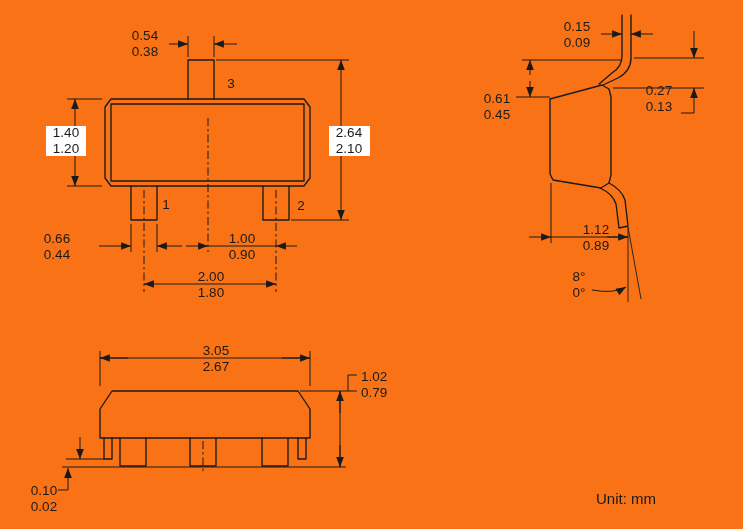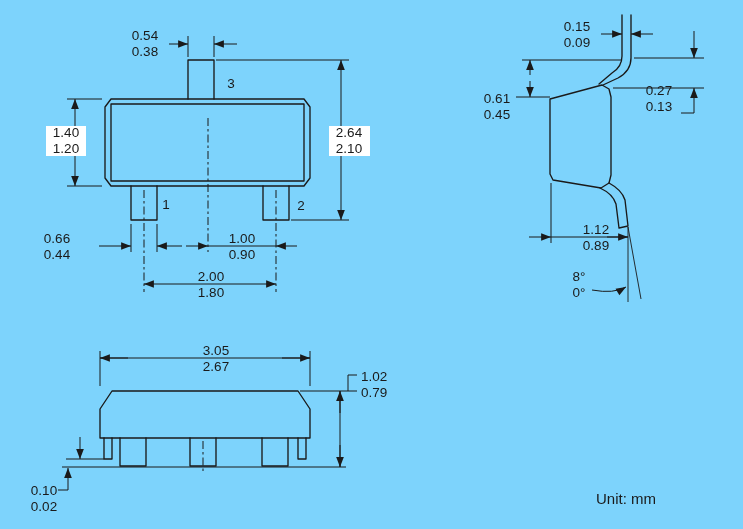--- a/index.html
+++ b/index.html
@@ -1,16 +1,16 @@
 <!DOCTYPE html>
 <html><head>
 <meta charset="utf-8">
 <style>
   html,body{margin:0;padding:0;background:#fff}
-  .stage{position:relative;width:743px;height:529px;background:#7dd3fc;overflow:hidden}
+  .stage{position:relative;width:743px;height:529px;background:#f97316;overflow:hidden}
   svg{display:block}
   svg text{font:13.5px "Liberation Sans", sans-serif;fill:#1a1a1a}
   svg text.mid{text-anchor:middle}
   svg text.unit{font-size:15px}
   .p{fill:none;stroke:#1a1a1a;stroke-width:1.35;stroke-linejoin:round;stroke-linecap:round}
   .d{fill:none;stroke:#1a1a1a;stroke-width:1}
   .c{fill:none;stroke:#1a1a1a;stroke-width:1;stroke-dasharray:8 3 2.5 3}
   .t{fill:none;stroke:#1a1a1a;stroke-width:0.9}
   .bg{fill:#ffffff;stroke:none}
 </style>

